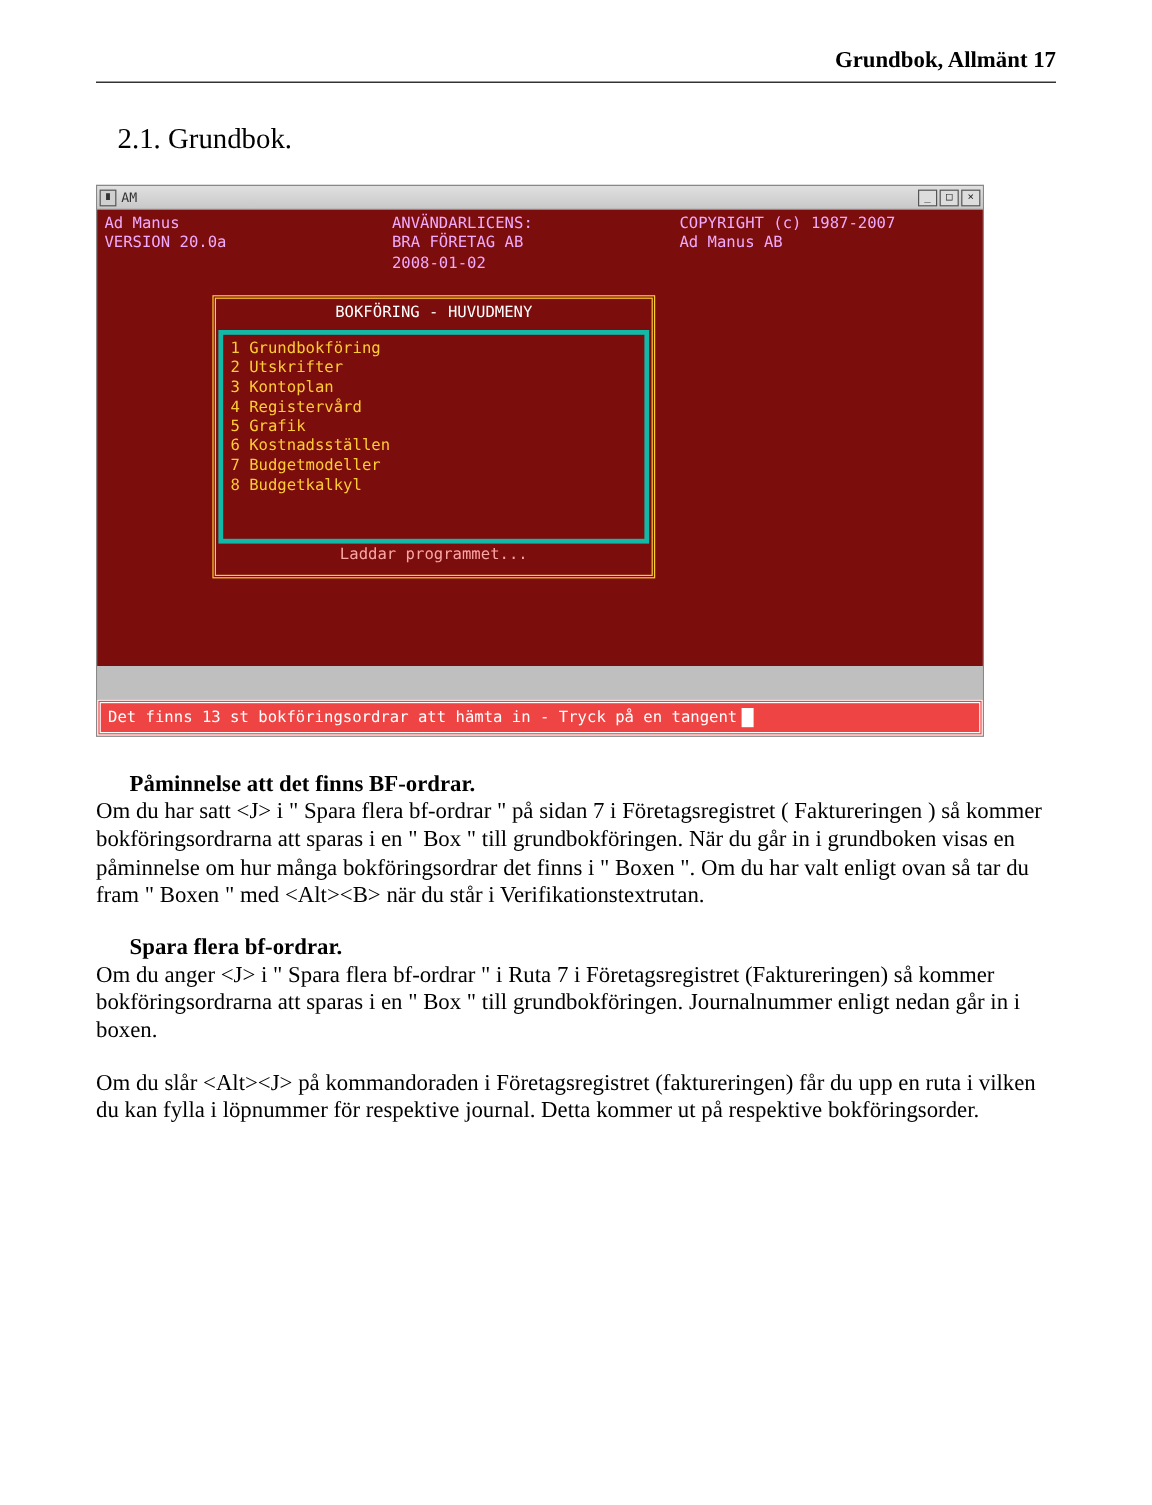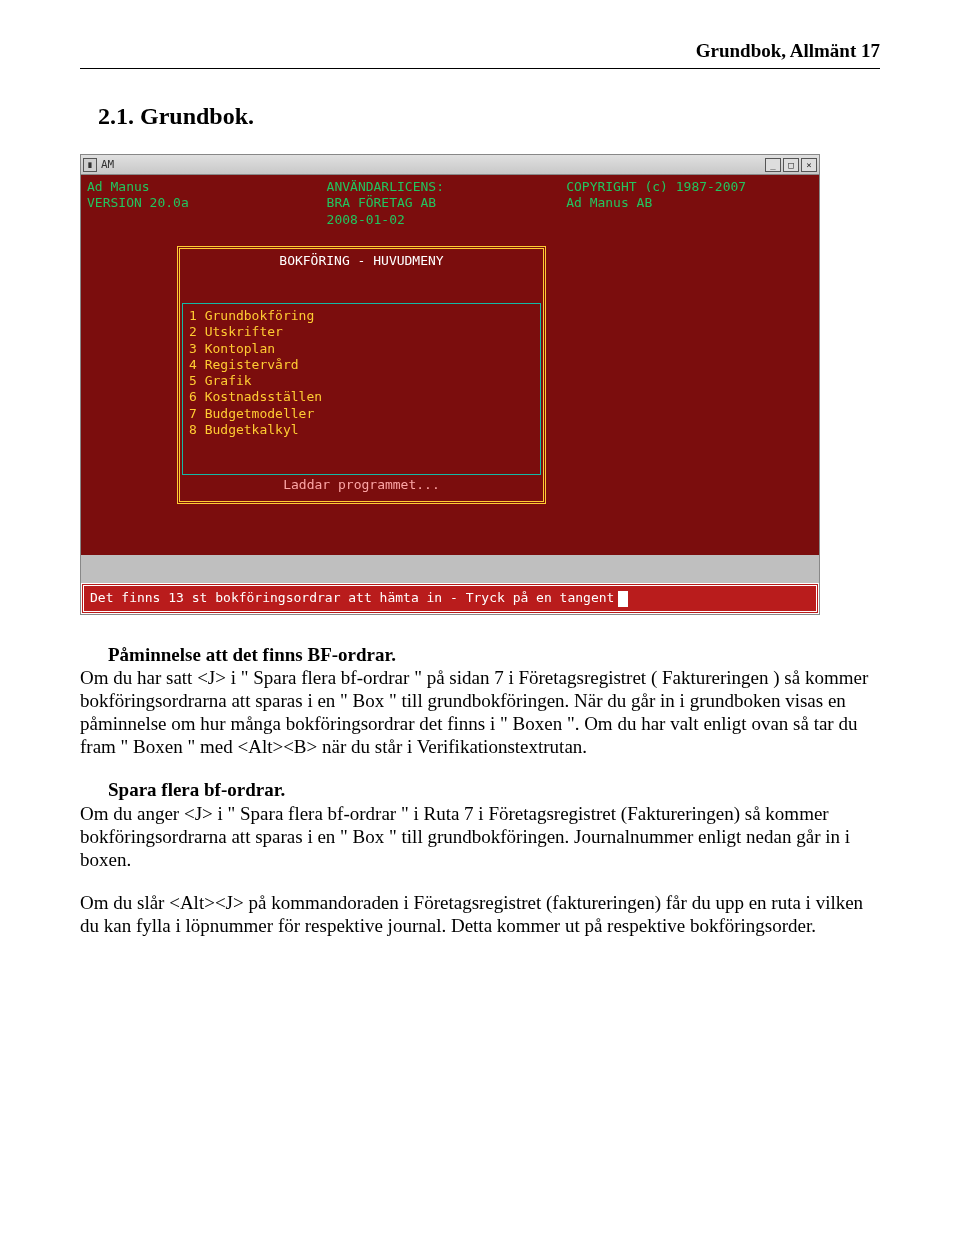--- a/index.html
+++ b/index.html
@@ -18,21 +18,21 @@
     margin-bottom: 6px;
     font-weight: bold;
   }
   .header-rule {
     border: none;
     border-top: 1px solid #000;
     margin-bottom: 34px;
   }
   .section-heading {
     font-size: 24px;
-    font-weight: bold;
+    font-weight: normal;
     margin-bottom: 24px;
     margin-left: 18px;
   }
   
   .term-window {
     width: 740px;
     margin: 0 0 28px 0;
     border: 1px solid #888;
     background: #c0c0c0;
     font-family: "Lucida Console", Consolas, monospace;
@@ -78,55 +78,54 @@
     background: #7b0d0d;
     color: #fff;
     padding: 4px 6px 0 6px;
     line-height: 1.25;
     position: relative;
     min-height: 380px;
   }
   .info-row {
     display: flex;
     white-space: pre;
-    color: #22c55e;
+    color: #f0abfc;
   }
   .info-col { width: 33%; }
   .menu-outer {
     margin: 18px 0 8px 90px;
     width: 369px;
     border: 3px double #ffcc33;
     padding: 2px;
   }
   .menu-title {
     color: #fff;
     text-align: center;
     padding: 2px 0 6px 0;
   }
   .menu-items {
-    border: 1px solid #14b8a6;
+    border: 4px solid #14b8a6;
     padding: 4px 6px 2px 6px;
-    margin-top: 28px;
   }
   .menu-item {
     color: #ffcc33;
     white-space: pre;
   }
   .menu-gap { height: 34px; }
   .loading {
     color: #fca5a5;
     text-align: center;
     padding: 2px 0 6px 0;
   }
   .gray-strip {
     background: #bfbfbf;
     height: 28px;
   }
   .bottom-bar {
-    background: #b91c1c;
+    background: #ef4444;
     color: #fff;
     padding: 4px 6px;
     font-family: "Lucida Console", Consolas, monospace;
     font-size: 13px;
     border: 3px double #fff;
     margin: 0;
     position: relative;
   }
   .cursor-block {
     display: inline-block;

